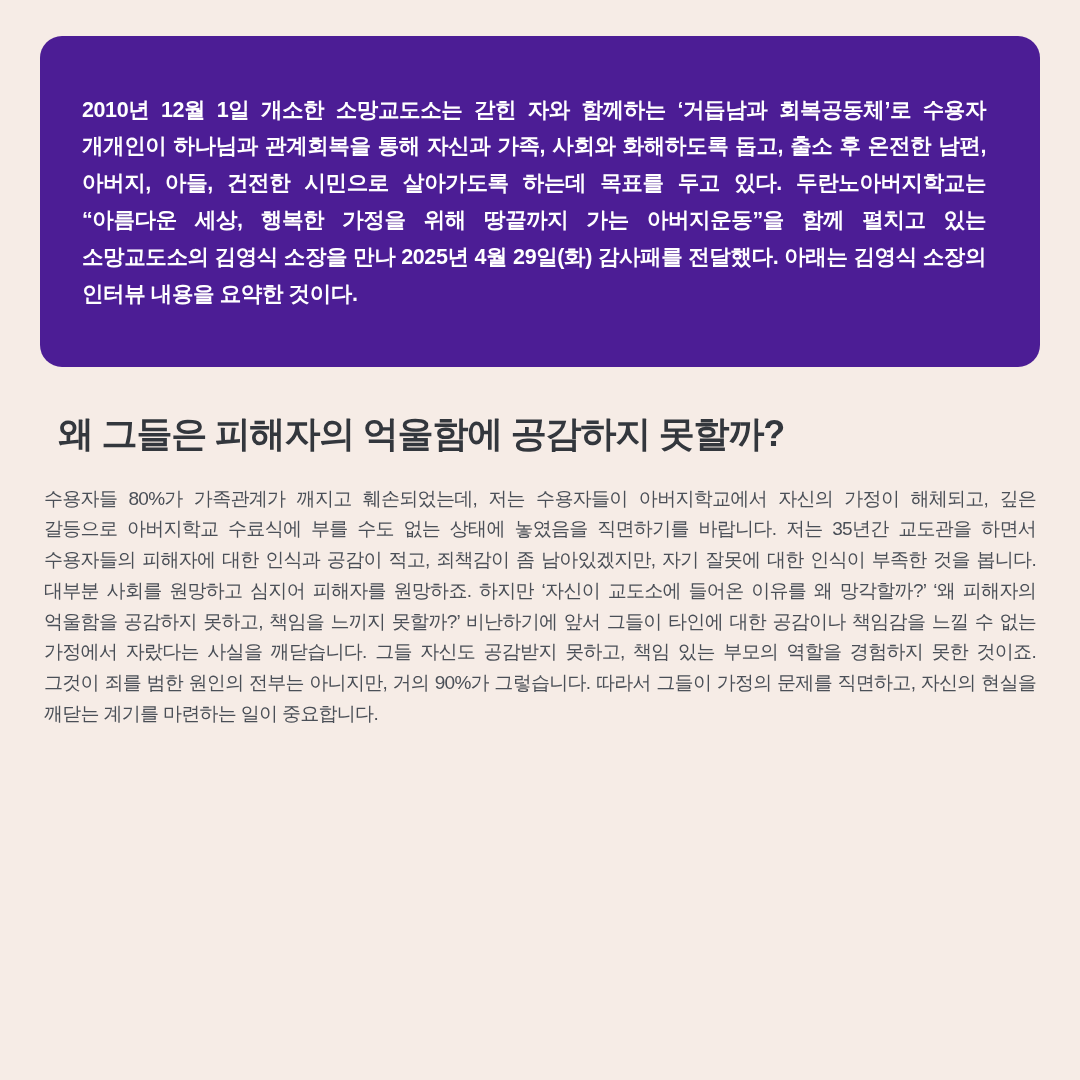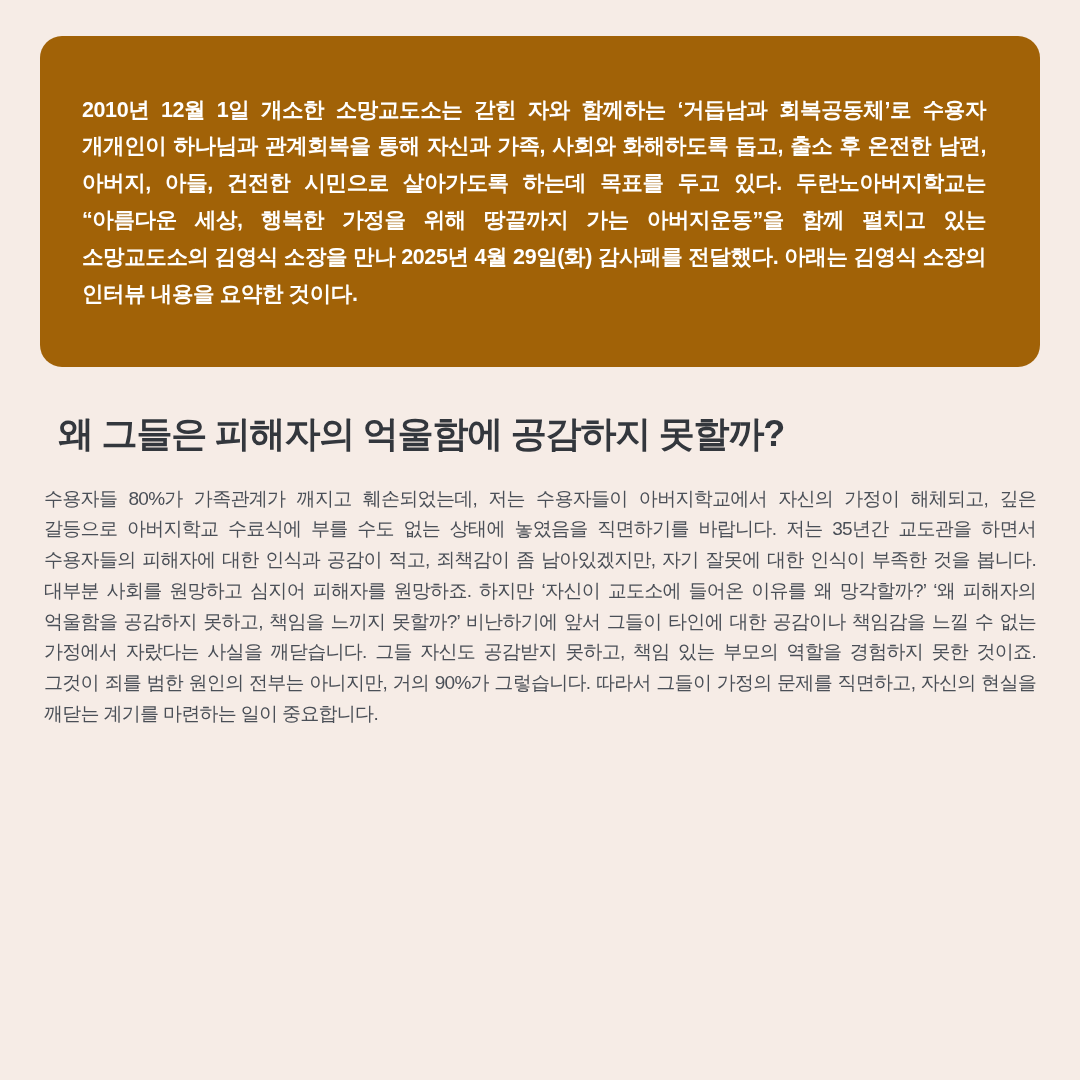--- a/index.html
+++ b/index.html
@@ -14,21 +14,21 @@
     overflow: hidden;
   }
   .page {
     position: relative;
     width: 1080px;
     height: 1080px;
     box-sizing: border-box;
     padding: 36px 40px 0 40px;
   }
   .intro-card {
-    background: #a16207;
+    background: #4c1d95;
     border-radius: 22px;
     padding: 34px 54px 32px 42px;
     box-sizing: border-box;
   }
   .intro-text {
     color: #ffffff;
     font-size: 21.5px;
     line-height: 1.72;
     font-weight: 700;
     text-align: justify;

